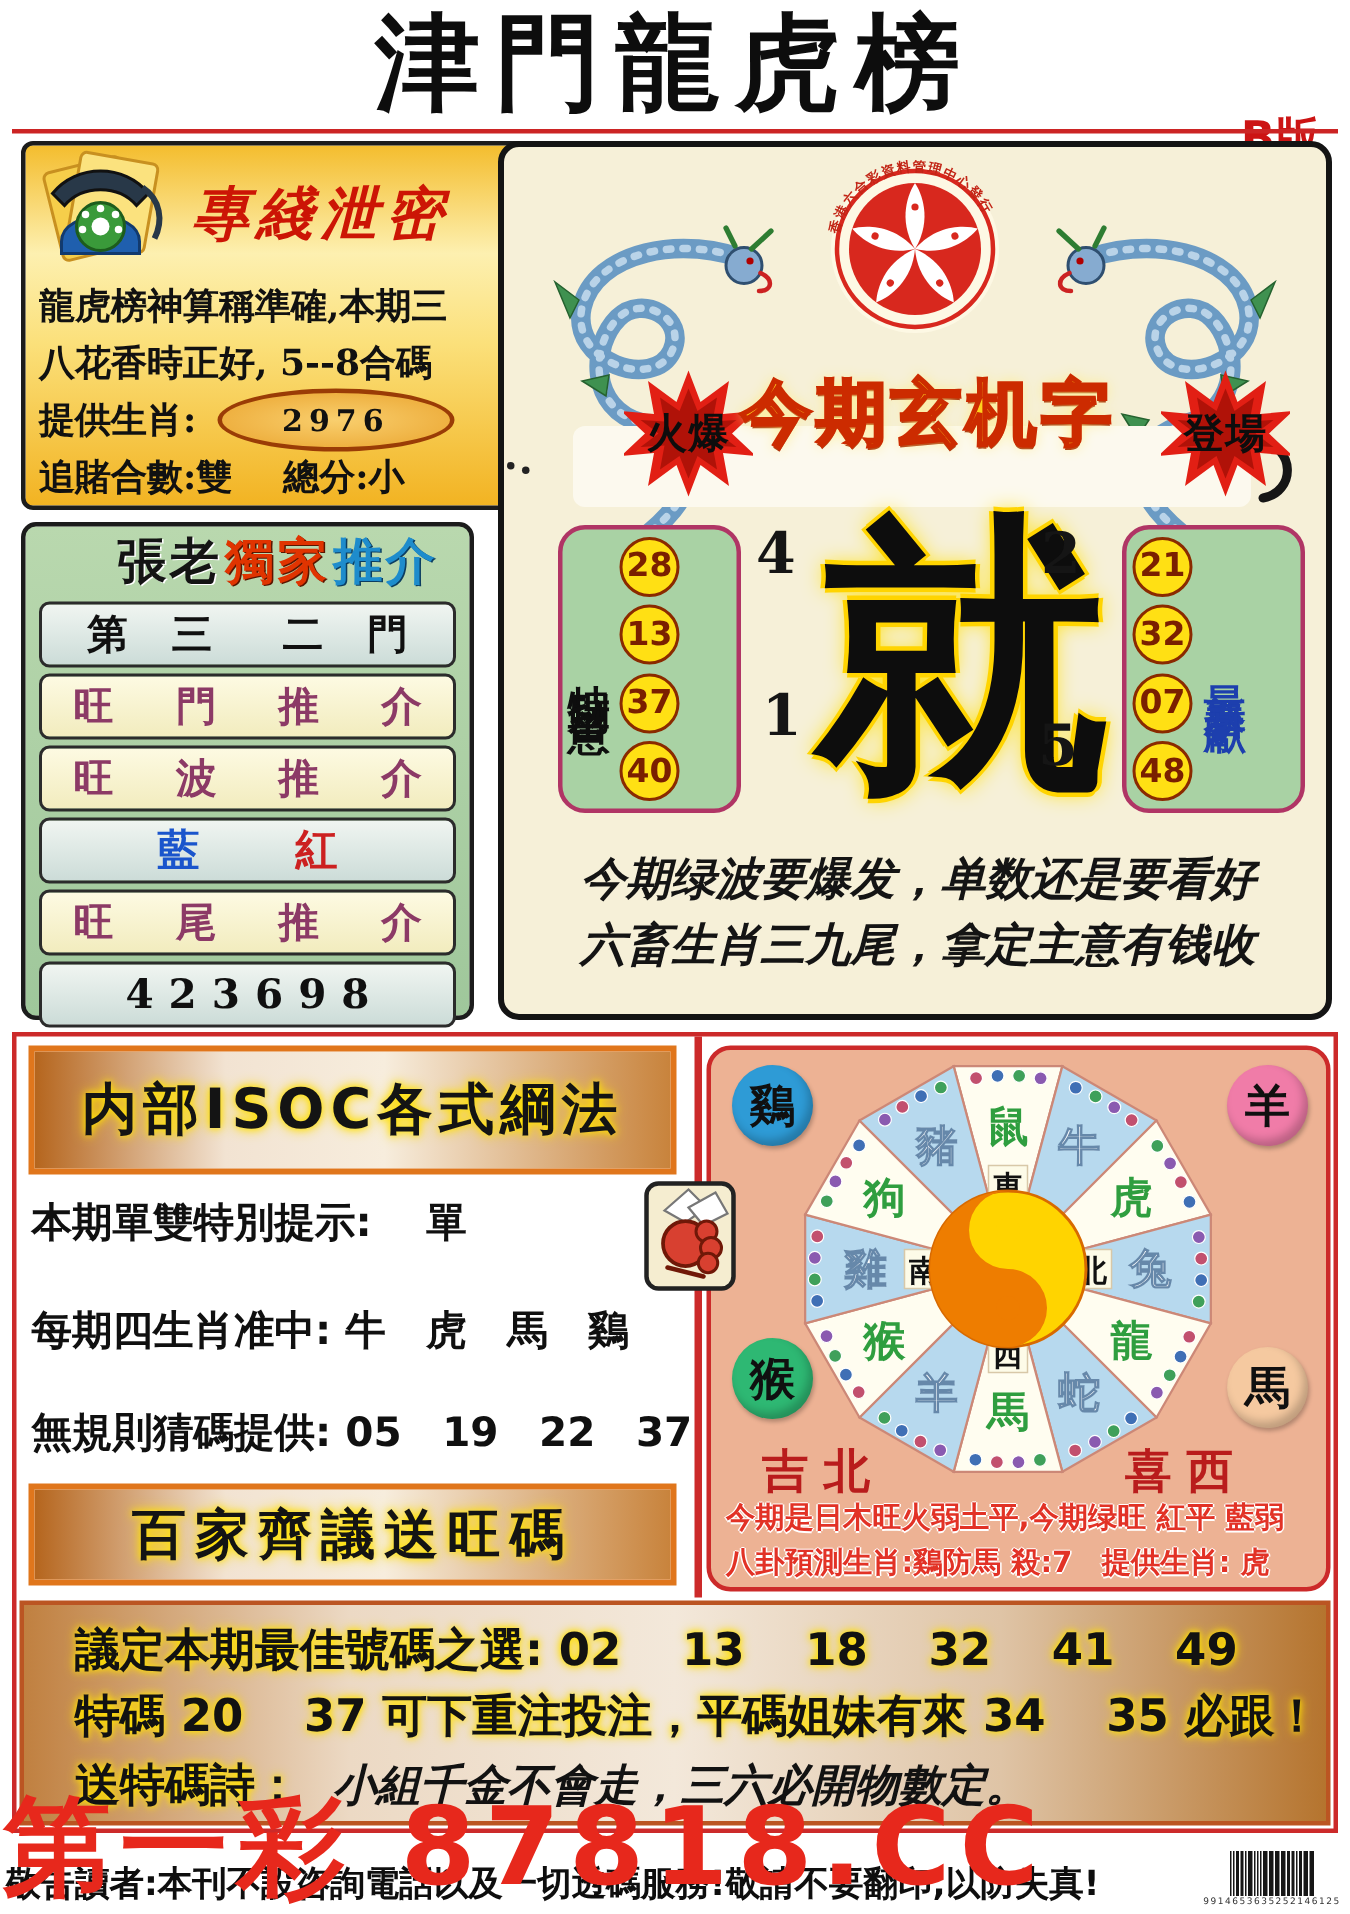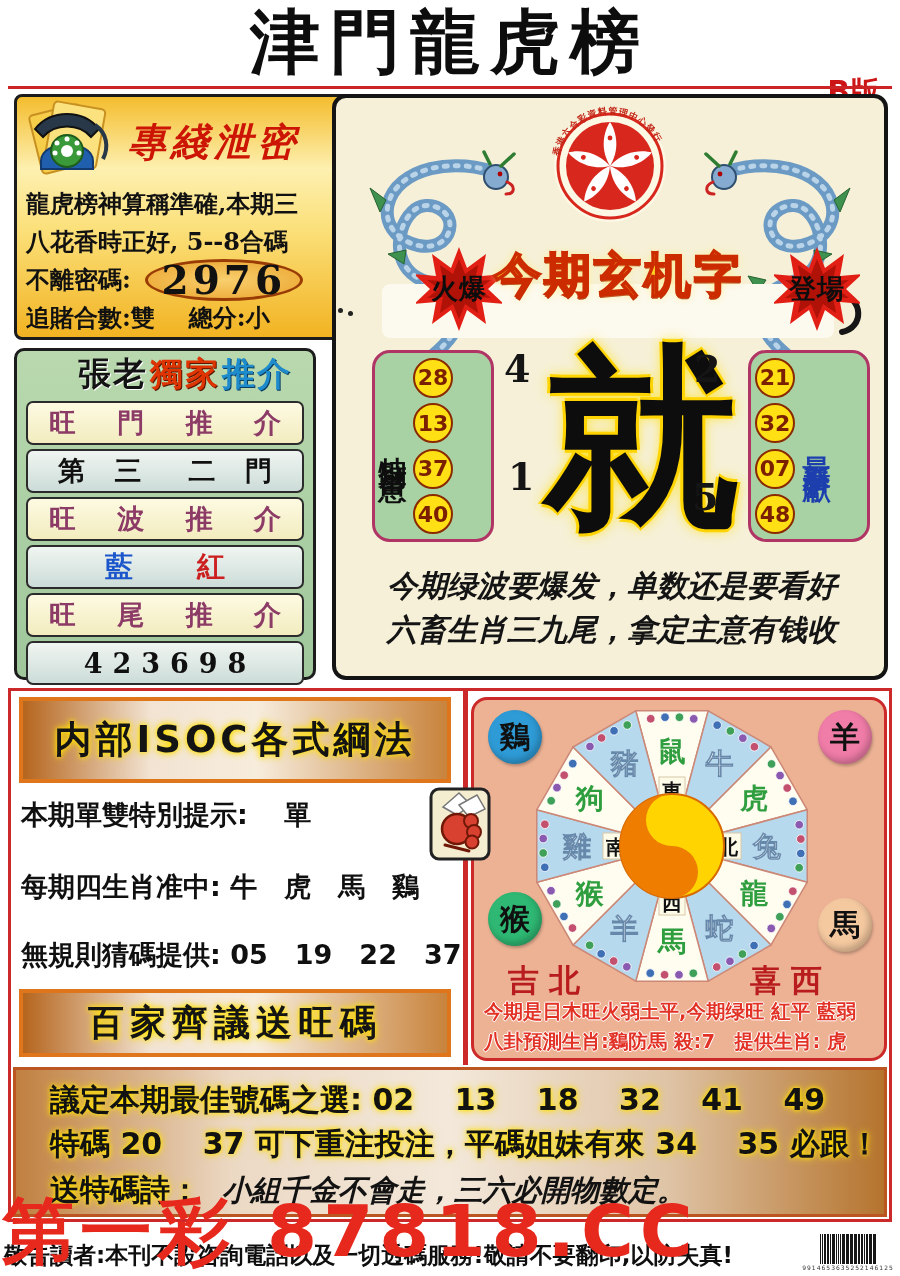--- a/index.html
+++ b/index.html
@@ -18,21 +18,21 @@
   .hotline-head{position:relative;height:88px;}
   .phone-icon{position:absolute;left:4px;top:2px;}
   .hotline-title{position:absolute;left:102px;top:20px;width:190px;text-align:center;
     font-family:"DejaVu Serif",serif;font-style:italic;font-weight:900;font-size:38px;
     letter-spacing:5px;color:#cc1505;}
   .hl-lines{padding:0 9px;}
   .hl-line{height:38px;display:flex;align-items:center;font-family:"DejaVu Serif",serif;
     font-weight:900;font-size:24px;color:#111;white-space:nowrap;}
   .code-oval{display:inline-flex;align-items:center;justify-content:center;width:152px;height:36px;
     margin-left:14px;border:3px solid #9a3c06;border-radius:50%;
-    background:radial-gradient(#f9cf6e,#eaa42e);font-size:39px;font-weight:900;letter-spacing:4px;}
+    background:radial-gradient(#f9cf6e,#eaa42e);font-size:20px;font-weight:900;letter-spacing:4px;}
   .hl-tail{display:flex;gap:34px;}
   
   .zhang{position:absolute;left:14px;top:348px;width:302px;height:332px;border:3px solid #1c1c1c;
     border-radius:10px;box-sizing:border-box;background:linear-gradient(180deg,#b9d8ae,#9fc79b);}
   .zhang-title{height:46px;display:flex;align-items:center;justify-content:center;gap:2px;
     font-weight:900;font-size:33px;letter-spacing:2px;margin-left:40px;}
   .zt-black{color:#141414;text-shadow:1px 1px 0 #fff;}
   .zt-red{color:#e03400;text-shadow:1px 1px 0 #5a1600;}
   .zt-blue{color:#1e8ccc;text-shadow:1px 1px 0 #0c3d60;}
   .z-row{height:40px;margin:4px 9px;border:2px solid #2b2b2b;border-radius:7px;
@@ -166,38 +166,38 @@
         <circle cx="34" cy="54" r="2.5" fill="#fff"></circle>
         <path d="M14,30 C30,10 62,10 78,30 L70,38 C58,24 34,24 22,38 Z" fill="#283848" stroke="#111" stroke-width="2"></path>
         <path d="M74,26 C86,34 88,48 82,60" fill="none" stroke="#283848" stroke-width="4"></path>
       </svg>
       <div class="hotline-title">專綫泄密</div>
     </div>
     <div class="hl-lines">
       <div class="hl-line">龍虎榜神算稱準確,本期三</div>
       <div class="hl-line">八花香時正好, 5--8合碼</div>
       <div class="hl-line">
-        <span>不離密碼:</span>
+        <span>提供生肖:</span>
         <span class="code-oval">2976</span>
       </div>
       <div class="hl-line hl-tail">
         <span>追賭合數:雙</span>
         <span>總分:小</span>
       </div>
     </div>
   </div>
 
   <div class="zhang">
     <div class="zhang-title">
       <span class="zt-black">張老</span>
       <span class="zt-red">獨家</span>
       <span class="zt-blue">推介</span>
     </div>
+    <div class="z-row z-value">第 三　二 門</div>
     <div class="z-row z-label">旺 門 推 介</div>
-    <div class="z-row z-value">第 三　二 門</div>
     <div class="z-row z-label">旺 波 推 介</div>
     <div class="z-row z-colors">
       <span class="z-blue">藍</span>
       <span class="z-red">紅</span>
     </div>
     <div class="z-row z-label">旺 尾 推 介</div>
     <div class="z-row z-value">423698</div>
   </div>
 
   <div class="mystery">

